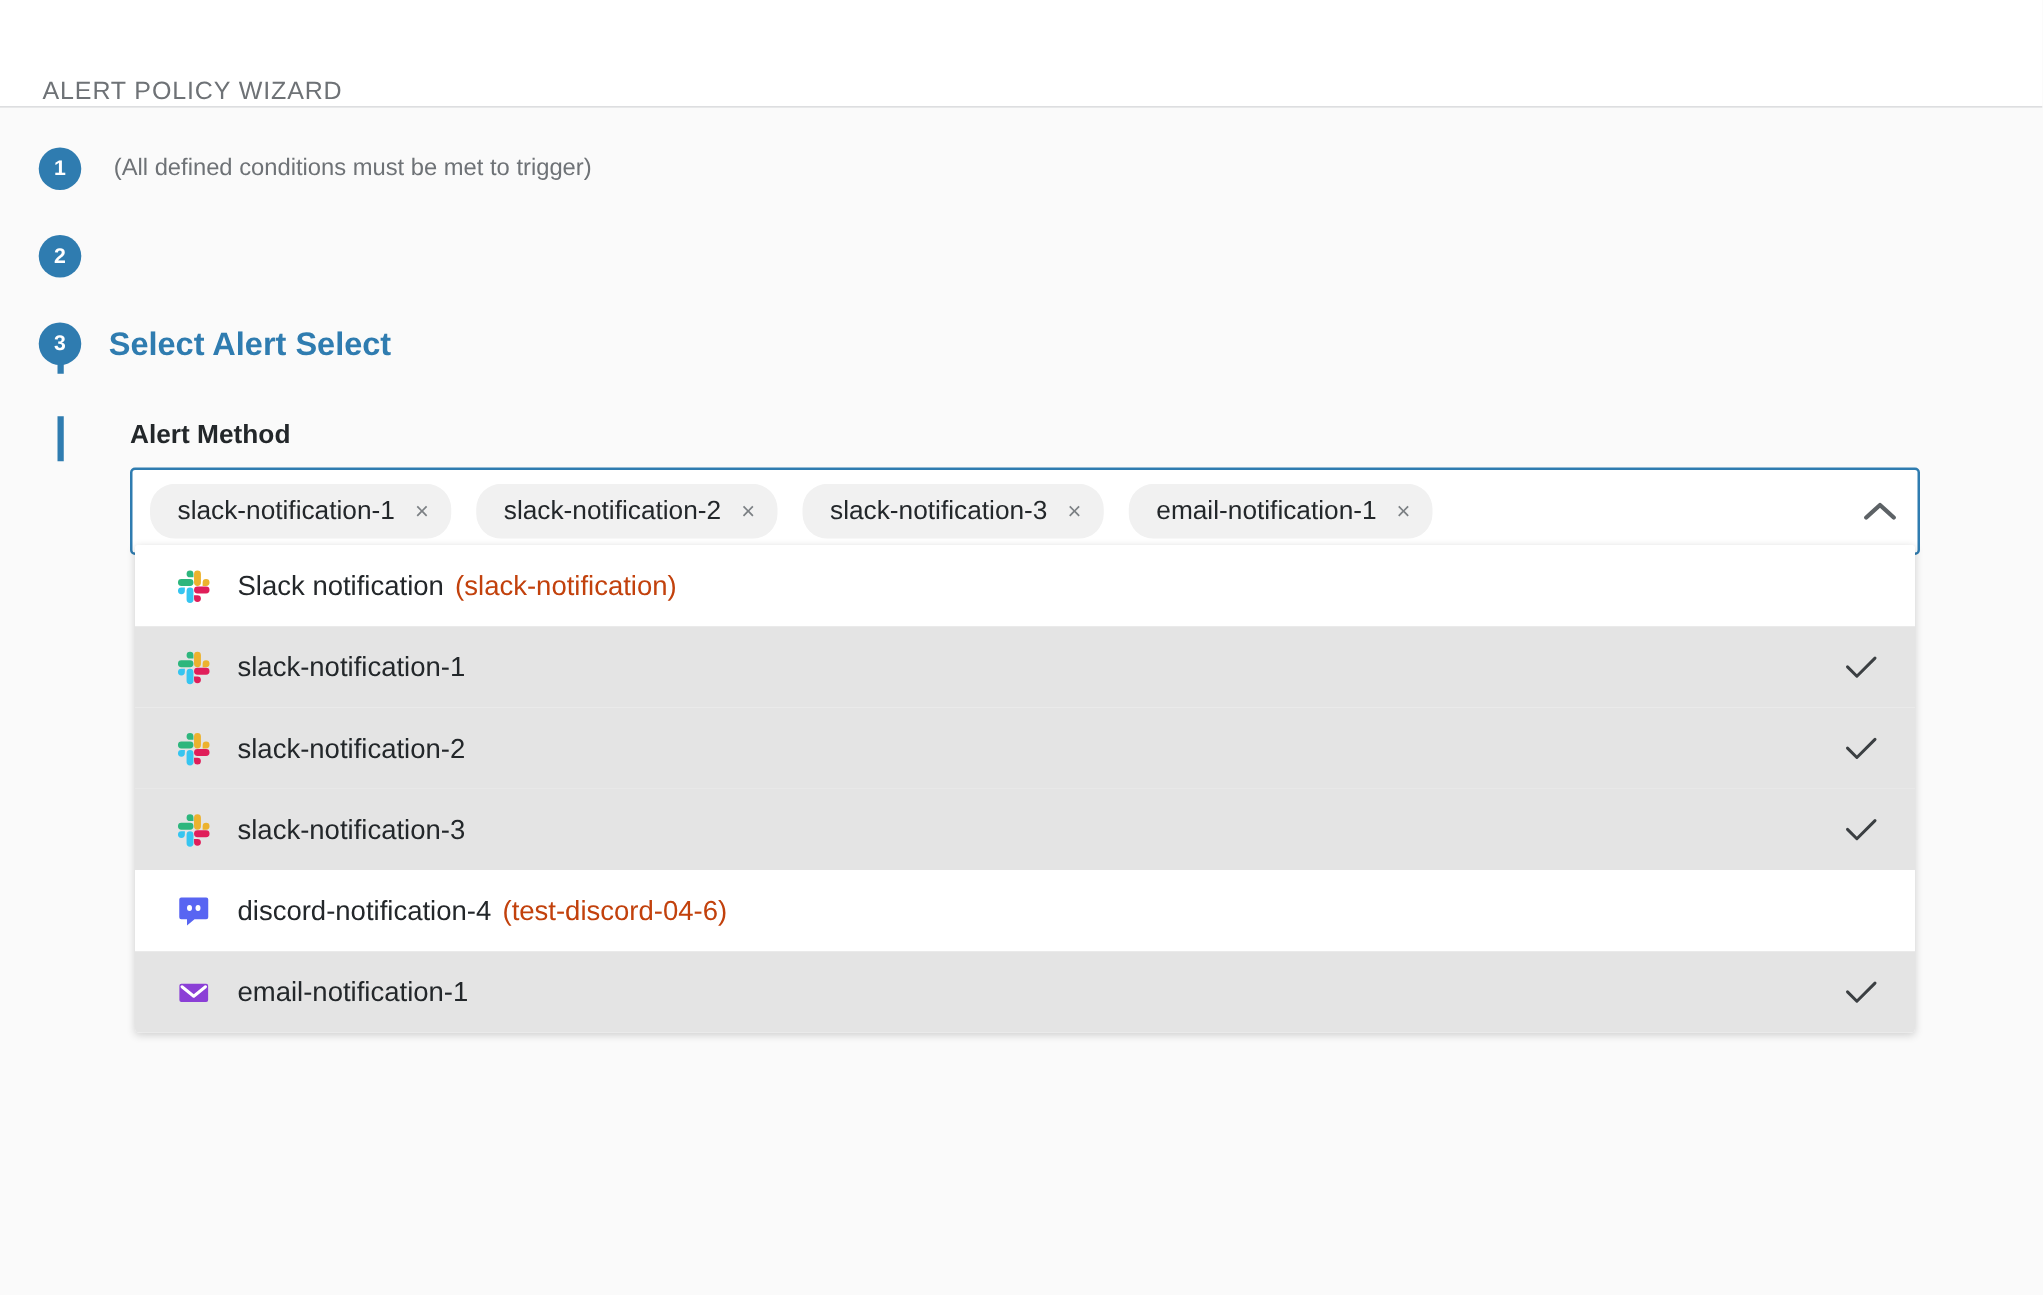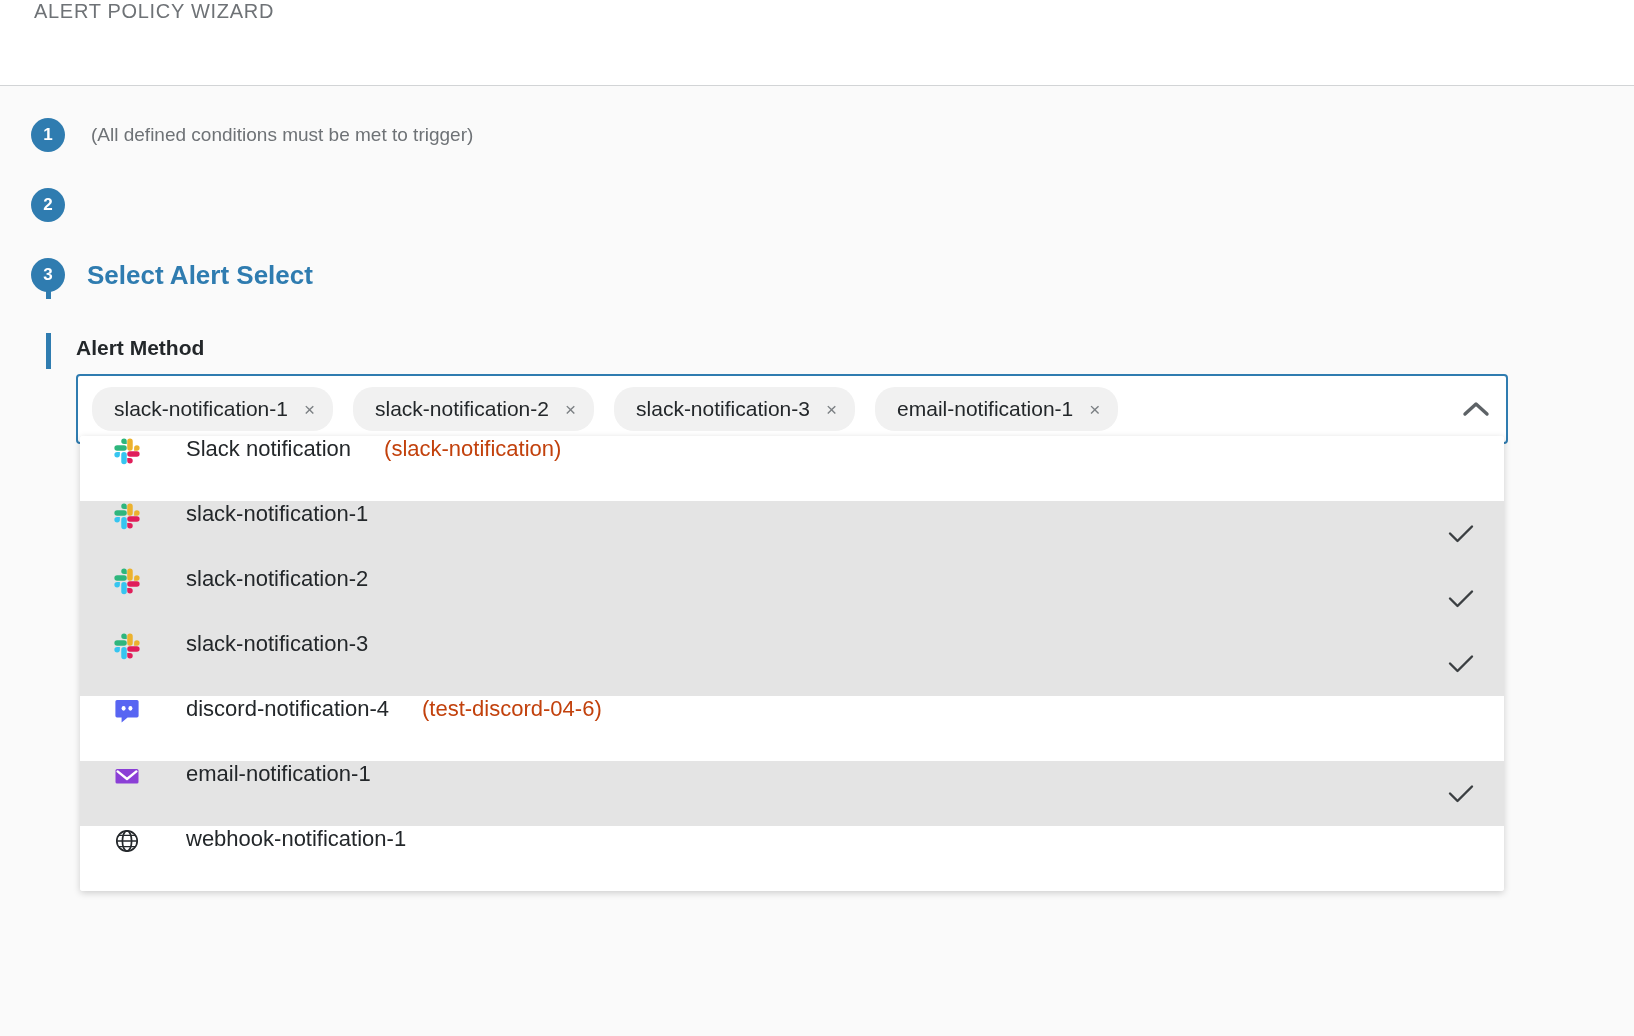--- a/index.html
+++ b/index.html
@@ -12,21 +12,21 @@
     -webkit-font-smoothing: antialiased;
     overflow: hidden;
   }
 
   
   .page-header {
     height: 86px;
     background: #ffffff;
     border-bottom: 1px solid #d2d4d6;
     display: flex;
-    align-items: flex-start;
+    align-items: flex-end;
     padding-left: 34px;
   }
   .page-header .title {
     font-size: 20px;
     letter-spacing: 0.7px;
     color: #6e7276;
     font-weight: 400;
     text-transform: uppercase;
   }
 
@@ -87,21 +87,21 @@
   .step-note {
     margin-left: 26px;
     font-size: 19px;
     color: #6e7276;
     font-weight: 400;
     white-space: nowrap;
   }
 
   
   .field-block {
-    margin-left: 76px;
+    margin-left: 104px;
     margin-top: 38px;
     width: 1432px;
     position: relative;
   }
   .field-label {
     font-size: 21px;
     font-weight: bold;
     color: #23272a;
     margin-bottom: 14px;
   }
@@ -160,24 +160,24 @@
     right: 4px;
     top: 100px;
     background: #ffffff;
     border-radius: 3px;
     box-shadow: 0 2px 7px rgba(0,0,0,0.18);
     overflow: hidden;
   }
   .option {
     height: 65px;
     display: flex;
+    align-items: center;
     padding: 0 30px 0 32px;
     background: #ffffff;
     cursor: pointer;
-    gap: 24px;
   }
   .option.selected { background: #e4e4e4; }
   .option .opt-icon {
     width: 30px;
     min-width: 30px;
     height: 30px;
     display: flex;
     align-items: center;
     justify-content: center;
     margin-right: 20px;
@@ -349,32 +349,15 @@
               <path d="M4.6 9.4 L14 17 L23.4 9.4" fill="none" stroke="#ffffff" stroke-width="2.4" stroke-linecap="round" stroke-linejoin="round"></path>
             </svg>
           </span>
           <span class="opt-text">email-notification-1</span>
           <span class="opt-check">
             <svg width="26" height="20" viewBox="0 0 26 20" aria-hidden="true">
               <path d="M2 9.5 L9.5 17 L24 2.5" fill="none" stroke="#3b3f42" stroke-width="2.4" stroke-linecap="round" stroke-linejoin="round"></path>
             </svg>
           </span>
         </div>
-        <div class="option">
-          <span class="opt-icon">
-            <svg width="26" height="26" viewBox="0 0 26 26" aria-hidden="true">
-              <circle cx="13" cy="13" r="10.2" fill="none" stroke="#25292c" stroke-width="1.7"></circle>
-              <ellipse cx="13" cy="13" rx="4.6" ry="10.2" fill="none" stroke="#25292c" stroke-width="1.7"></ellipse>
-              <line x1="2.8" y1="13" x2="23.2" y2="13" stroke="#25292c" stroke-width="1.7"></line>
-              <line x1="4.6" y1="7.4" x2="21.4" y2="7.4" stroke="#25292c" stroke-width="1.4"></line>
-              <line x1="4.6" y1="18.6" x2="21.4" y2="18.6" stroke="#25292c" stroke-width="1.4"></line>
-            </svg>
-          </span>
-          <span class="opt-text">webhook-notification-1</span>
-          <span class="opt-check hidden">
-            <svg width="26" height="20" viewBox="0 0 26 20" aria-hidden="true">
-              <path d="M2 9.5 L9.5 17 L24 2.5" fill="none" stroke="#3b3f42" stroke-width="2.4" stroke-linecap="round" stroke-linejoin="round"></path>
-            </svg>
-          </span>
-        </div>
       </div>
   </div>
 </div>
 
 </body></html>

